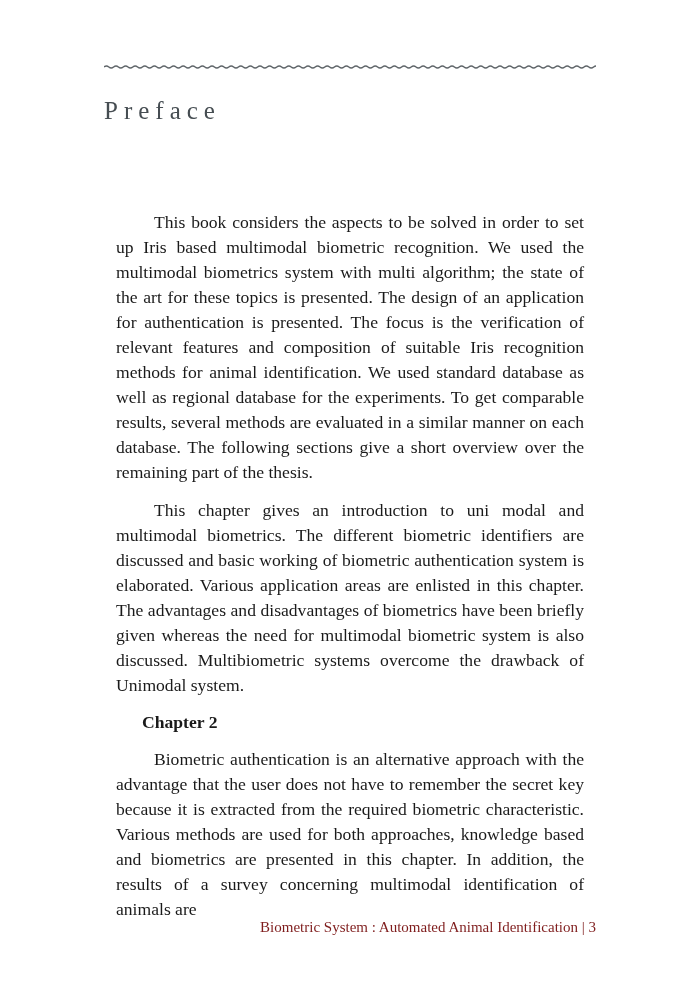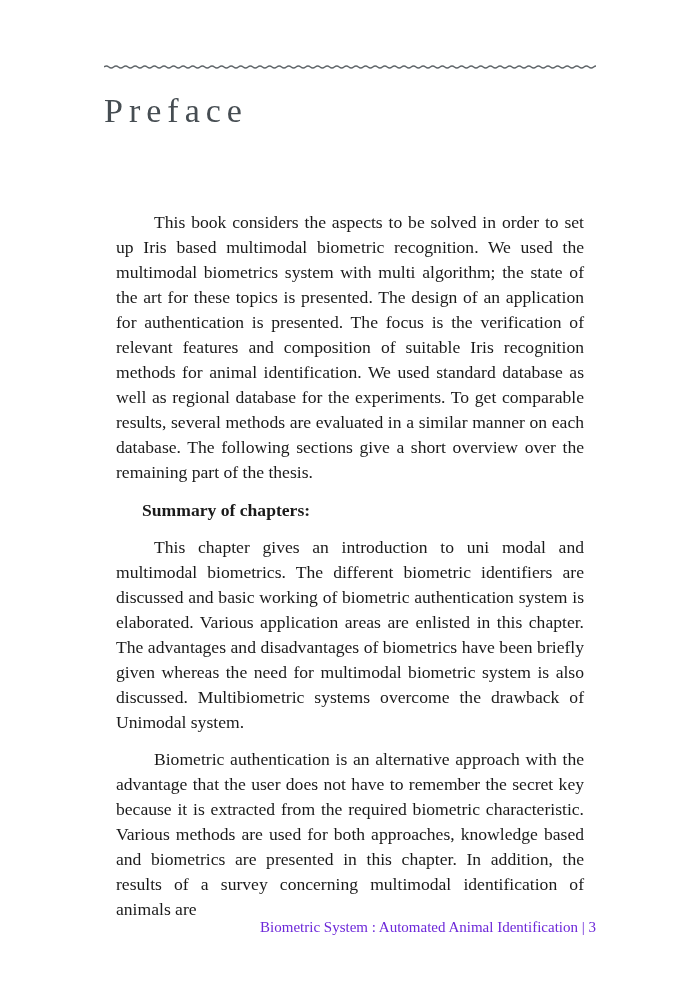--- a/index.html
+++ b/index.html
@@ -20,21 +20,21 @@
       left: 104px;
       top: 61px;
       width: 492px;
       height: 12px;
     }
     .title {
       position: absolute;
       left: 104px;
       top: 91px;
       margin: 0;
-      font-size: 34px;
+      font-size: 25px;
       font-weight: normal;
       letter-spacing: 6px;
       color: #464d52;
       line-height: 40px;
     }
     .body-text {
       position: absolute;
       left: 104px;
       top: 198px;
       width: 492px;
@@ -49,34 +49,34 @@
     .body-text .heading {
       margin: 0;
       padding-left: 38px;
       font-weight: bold;
     }
     .footer {
       position: absolute;
       right: 103px;
       top: 919px;
       font-size: 15px;
-      color: #6d28d9;
+      color: #7f1d1d;
       white-space: nowrap;
       text-align: center;
     }
   </style>
 </head>
 <body>
 
 <svg class="wave" viewBox="0 0 492 12" preserveAspectRatio="none">
   <path id="wave-path" d="M0 6 Q2.4 4 4.8 6 Q7.199999999999999 8 9.6 6 Q12 4 14.399999999999999 6 Q16.799999999999997 8 19.2 6 Q21.599999999999998 4 24 6 Q26.4 8 28.799999999999997 6 Q31.199999999999996 4 33.599999999999994 6 Q36 8 38.4 6 Q40.8 4 43.199999999999996 6 Q45.599999999999994 8 48 6 Q50.4 4 52.8 6 Q55.2 8 57.6 6 Q60 4 62.4 6 Q64.8 8 67.2 6 Q69.60000000000001 4 72 6 Q74.4 8 76.8 6 Q79.2 4 81.6 6 Q84 8 86.39999999999999 6 Q88.8 4 91.19999999999999 6 Q93.6 8 95.99999999999999 6 Q98.39999999999999 4 100.79999999999998 6 Q103.19999999999999 8 105.59999999999998 6 Q107.99999999999999 4 110.39999999999998 6 Q112.79999999999998 8 115.19999999999997 6 Q117.59999999999998 4 119.99999999999997 6 Q122.39999999999998 8 124.79999999999997 6 Q127.19999999999997 4 129.59999999999997 6 Q131.99999999999997 8 134.39999999999998 6 Q136.79999999999998 4 139.2 6 Q141.59999999999997 8 143.99999999999997 6 Q146.39999999999998 4 148.79999999999998 6 Q151.19999999999996 8 153.59999999999997 6 Q155.99999999999997 4 158.39999999999998 6 Q160.79999999999995 8 163.19999999999996 6 Q165.59999999999997 4 167.99999999999997 6 Q170.39999999999995 8 172.79999999999995 6 Q175.19999999999996 4 177.59999999999997 6 Q179.99999999999994 8 182.39999999999995 6 Q184.79999999999995 4 187.19999999999996 6 Q189.59999999999994 8 191.99999999999994 6 Q194.39999999999995 4 196.79999999999995 6 Q199.19999999999993 8 201.59999999999994 6 Q203.99999999999994 4 206.39999999999995 6 Q208.79999999999993 8 211.19999999999993 6 Q213.59999999999994 4 215.99999999999994 6 Q218.39999999999992 8 220.79999999999993 6 Q223.19999999999993 4 225.59999999999994 6 Q227.99999999999991 8 230.39999999999992 6 Q232.79999999999993 4 235.19999999999993 6 Q237.5999999999999 8 239.99999999999991 6 Q242.39999999999992 4 244.79999999999993 6 Q247.1999999999999 8 249.5999999999999 6 Q251.99999999999991 4 254.39999999999992 6 Q256.7999999999999 8 259.19999999999993 6 Q261.5999999999999 4 263.99999999999994 6 Q266.3999999999999 8 268.79999999999995 6 Q271.19999999999993 4 273.59999999999997 6 Q275.99999999999994 8 278.4 6 Q280.79999999999995 4 283.2 6 Q285.59999999999997 8 288 6 Q290.4 4 292.8 6 Q295.2 8 297.6 6 Q300 4 302.40000000000003 6 Q304.8 8 307.20000000000005 6 Q309.6 4 312.00000000000006 6 Q314.40000000000003 8 316.80000000000007 6 Q319.20000000000005 4 321.6000000000001 6 Q324.00000000000006 8 326.4000000000001 6 Q328.80000000000007 4 331.2000000000001 6 Q333.6000000000001 8 336.0000000000001 6 Q338.4000000000001 4 340.8000000000001 6 Q343.2000000000001 8 345.60000000000014 6 Q348.0000000000001 4 350.40000000000015 6 Q352.8000000000001 8 355.20000000000016 6 Q357.60000000000014 4 360.00000000000017 6 Q362.40000000000015 8 364.8000000000002 6 Q367.20000000000016 4 369.6000000000002 6 Q372.00000000000017 8 374.4000000000002 6 Q376.8000000000002 4 379.2000000000002 6 Q381.6000000000002 8 384.0000000000002 6 Q386.4000000000002 4 388.80000000000024 6 Q391.2000000000002 8 393.60000000000025 6 Q396.0000000000002 4 398.40000000000026 6 Q400.80000000000024 8 403.2000000000003 6 Q405.60000000000025 4 408.0000000000003 6 Q410.40000000000026 8 412.8000000000003 6 Q415.2000000000003 4 417.6000000000003 6 Q420.0000000000003 8 422.4000000000003 6 Q424.8000000000003 4 427.20000000000033 6 Q429.6000000000003 8 432.00000000000034 6 Q434.4000000000003 4 436.80000000000035 6 Q439.20000000000033 8 441.60000000000036 6 Q444.00000000000034 4 446.4000000000004 6 Q448.80000000000035 8 451.2000000000004 6 Q453.60000000000036 4 456.0000000000004 6 Q458.4000000000004 8 460.8000000000004 6 Q463.2000000000004 4 465.6000000000004 6 Q468.0000000000004 8 470.40000000000043 6 Q472.8000000000004 4 475.20000000000044 6 Q477.6000000000004 8 480.00000000000045 6 Q482.40000000000043 4 484.80000000000047 6 Q487.20000000000044 8 489.6000000000005 6 Q492.00000000000045 4 494.4000000000005 6 Q496.80000000000047 8 499.2000000000005 6" fill="none" stroke="#5f6569" stroke-width="1.4"></path>
 </svg>
 
 <h1 class="title">Preface</h1>
 
 <div class="body-text">
   <p>This book considers the aspects to be solved in order to set up Iris based multimodal biometric recognition. We used the multimodal biometrics system with multi algorithm; the state of the art for these topics is presented. The design of an application for authentication is presented. The focus is the verification of relevant features and composition of suitable Iris recognition methods for animal identification. We used standard database as well as regional database for the experiments. To get comparable results, several methods are evaluated in a similar manner on each database. The following sections give a short overview over the remaining part of the thesis.</p>
-  <div class="heading">Summary of chapters:</div>
   <p>This chapter gives an introduction to uni modal and multimodal biometrics. The different biometric identifiers are discussed and basic working of biometric authentication system is elaborated. Various application areas are enlisted in this chapter. The advantages and disadvantages of biometrics have been briefly given whereas the need for multimodal biometric system is also discussed. Multibiometric systems overcome the drawback of Unimodal system.</p>
+  <div class="heading">Chapter 2</div>
   <p>Biometric authentication is an alternative approach with the advantage that the user does not have to remember the secret key because it is extracted from the required biometric characteristic. Various methods are used for both approaches, knowledge based and biometrics are presented in this chapter. In addition, the results of a survey concerning multimodal identification of animals are</p>
 </div>
 
 <div class="footer"><span>Biometric System : Automated Animal Identification</span><span> | </span><span>3</span></div>
 
 </body></html>

